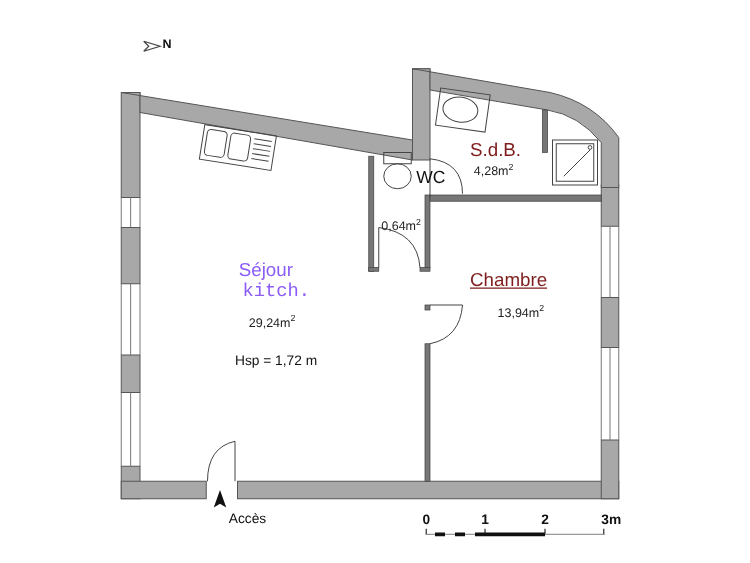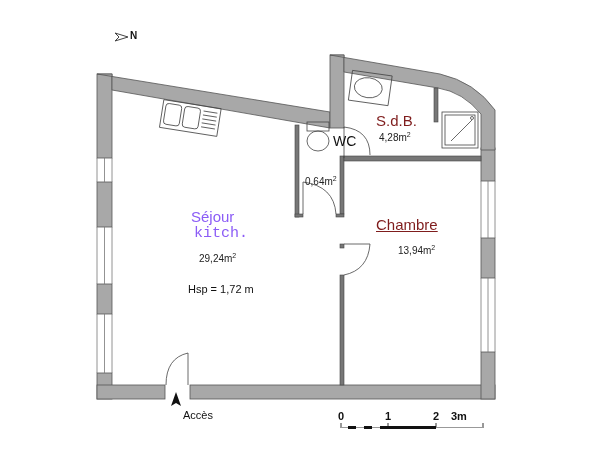--- a/index.html
+++ b/index.html
@@ -158,13 +158,13 @@
 <div class="lbl area" style="left:379px;top:131px;"><span>4,28m</span><sup>2</sup></div>
 
 <div class="lbl room-title" style="left:376px;top:216px;text-decoration:underline;">Chambre</div>
 <div class="lbl area" style="left:398px;top:244px;"><span>13,94m</span><sup>2</sup></div>
 
 <div class="lbl small" style="left:160px;top:409px;margin-left:23px;">Accès</div>
 
 <div class="lbl small" style="left:338px;top:410px;font-weight:bold;">0</div>
 <div class="lbl small" style="left:385px;top:410px;font-weight:bold;">1</div>
 <div class="lbl small" style="left:433px;top:410px;font-weight:bold;">2</div>
-<div class="lbl small" style="left:451px;top:410px;font-weight:bold;">3m</div>
+<div class="lbl small" style="left:481px;top:410px;font-weight:bold;">3m</div>
 
 </body></html>

